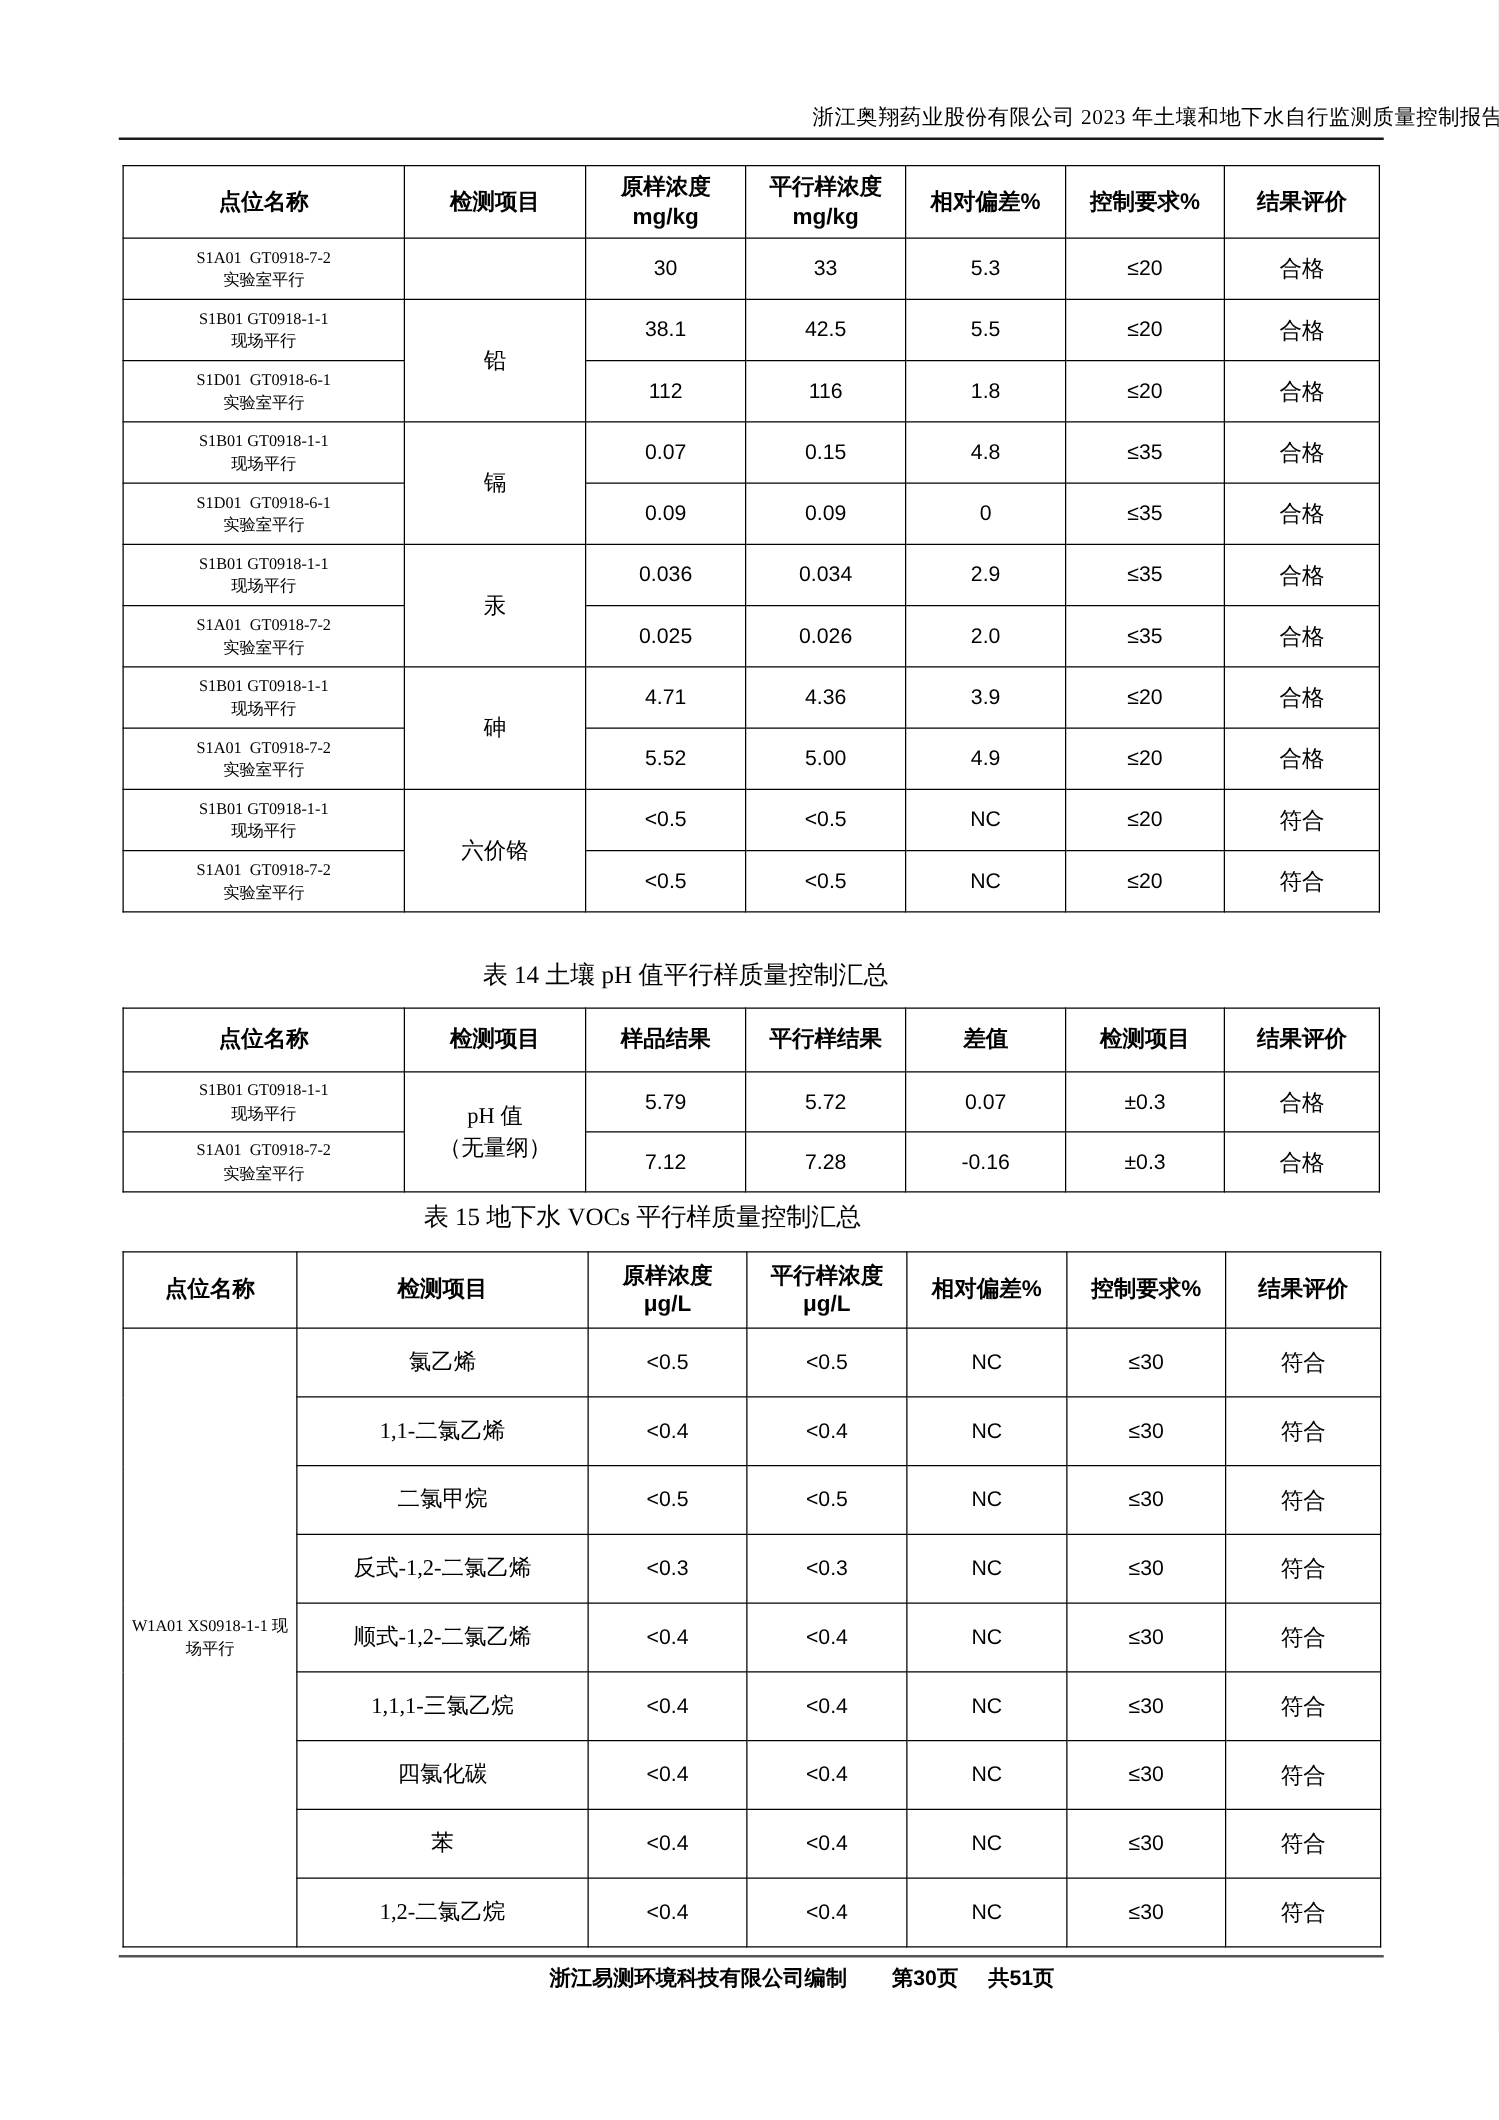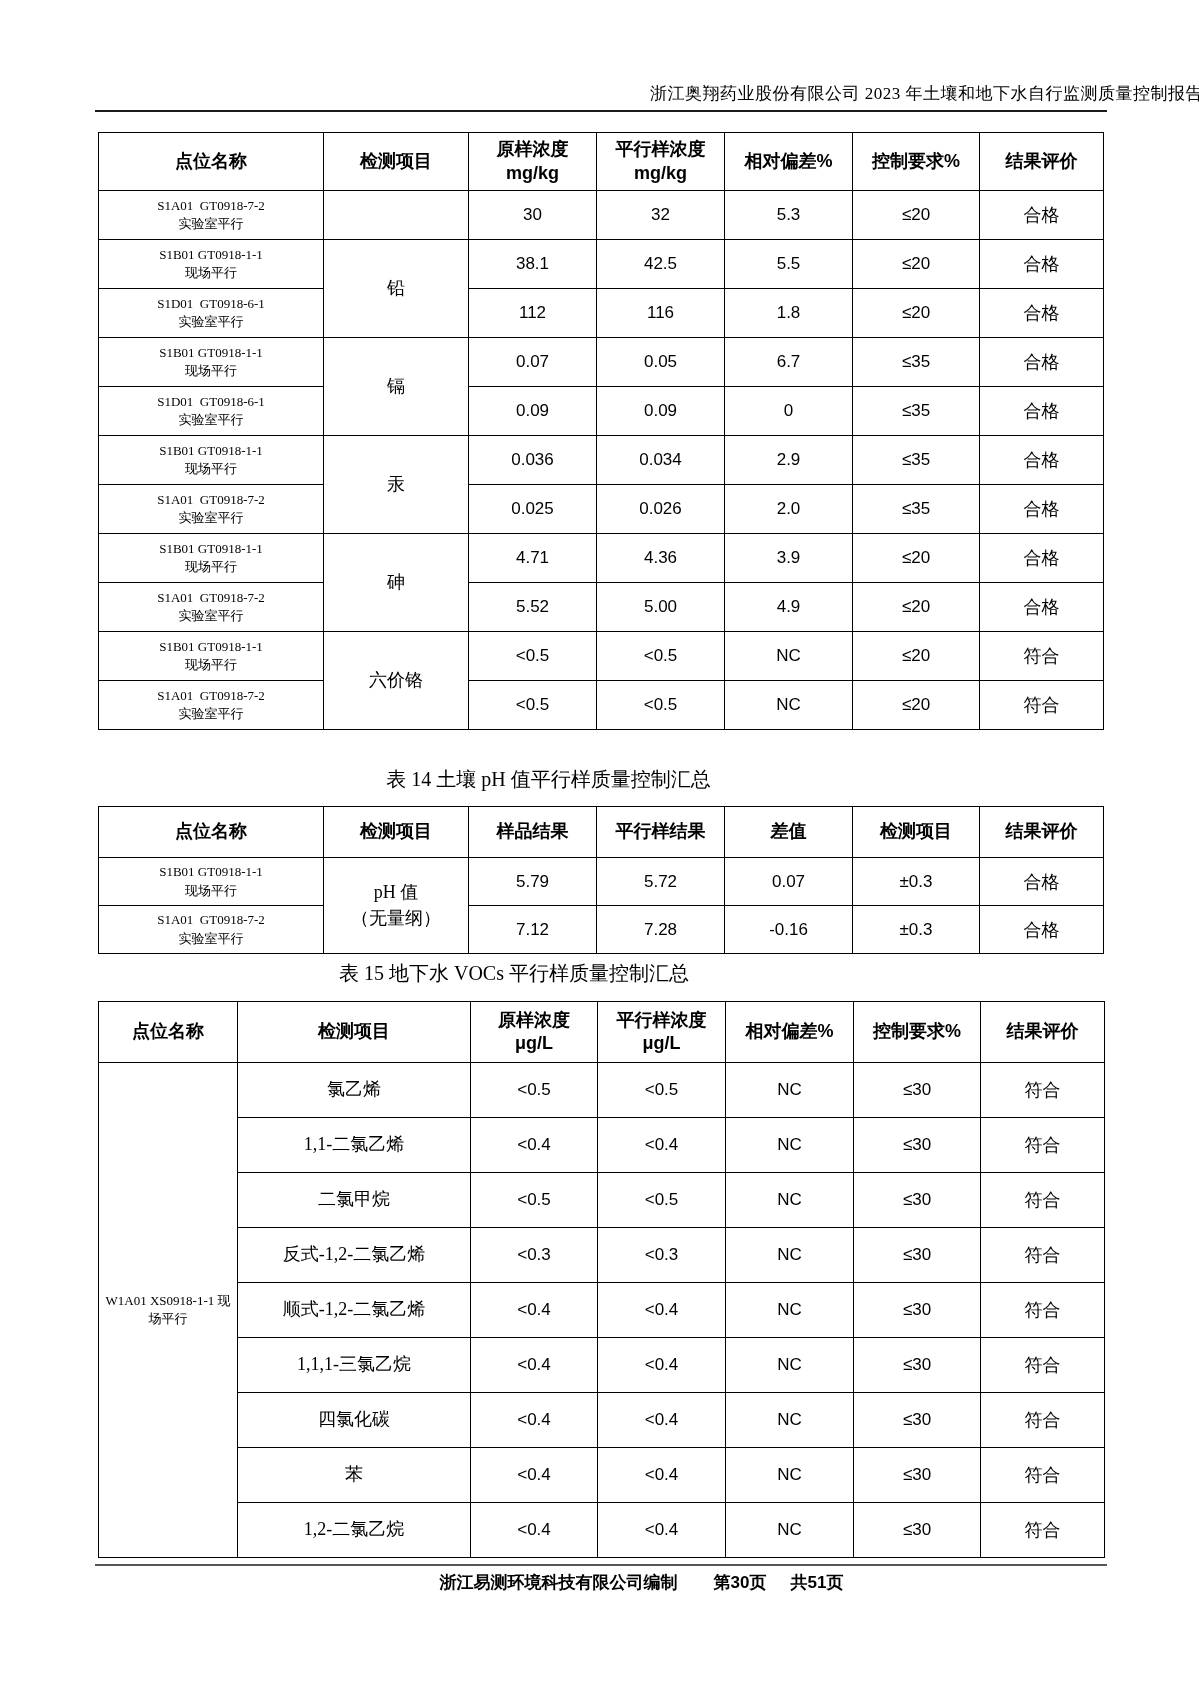--- a/index.html
+++ b/index.html
@@ -79,21 +79,21 @@
         <div>mg/kg</div>
       </th>
       <th>相对偏差%</th>
       <th>控制要求%</th>
       <th>结果评价</th>
     </tr>
     <tr class="r">
       <td class="site"><div>S1A01  GT0918-7-2</div><div>实验室平行</div></td>
       <td class="item"></td>
       <td class="num">30</td>
-      <td class="num">32</td>
+      <td class="num">33</td>
       <td class="num">5.3</td>
       <td class="num">≤20</td>
       <td class="res">合格</td>
     </tr>
     <tr class="r">
       <td class="site"><div>S1B01 GT0918-1-1</div><div>现场平行</div></td>
       <td class="item" rowspan="2">铅</td>
       <td class="num">38.1</td>
       <td class="num">42.5</td>
       <td class="num">5.5</td>
@@ -105,22 +105,22 @@
       <td class="num">112</td>
       <td class="num">116</td>
       <td class="num">1.8</td>
       <td class="num">≤20</td>
       <td class="res">合格</td>
     </tr>
     <tr class="r">
       <td class="site"><div>S1B01 GT0918-1-1</div><div>现场平行</div></td>
       <td class="item" rowspan="2">镉</td>
       <td class="num">0.07</td>
-      <td class="num">0.05</td>
-      <td class="num">6.7</td>
+      <td class="num">0.15</td>
+      <td class="num">4.8</td>
       <td class="num">≤35</td>
       <td class="res">合格</td>
     </tr>
     <tr class="r">
       <td class="site"><div>S1D01  GT0918-6-1</div><div>实验室平行</div></td>
       <td class="num">0.09</td>
       <td class="num">0.09</td>
       <td class="num">0</td>
       <td class="num">≤35</td>
       <td class="res">合格</td>

